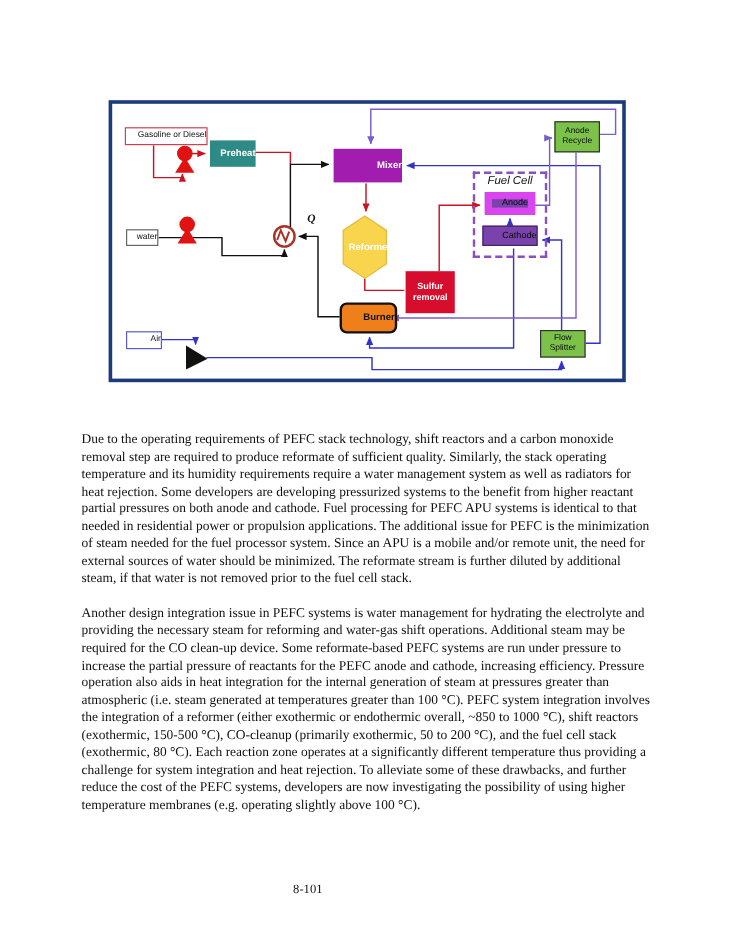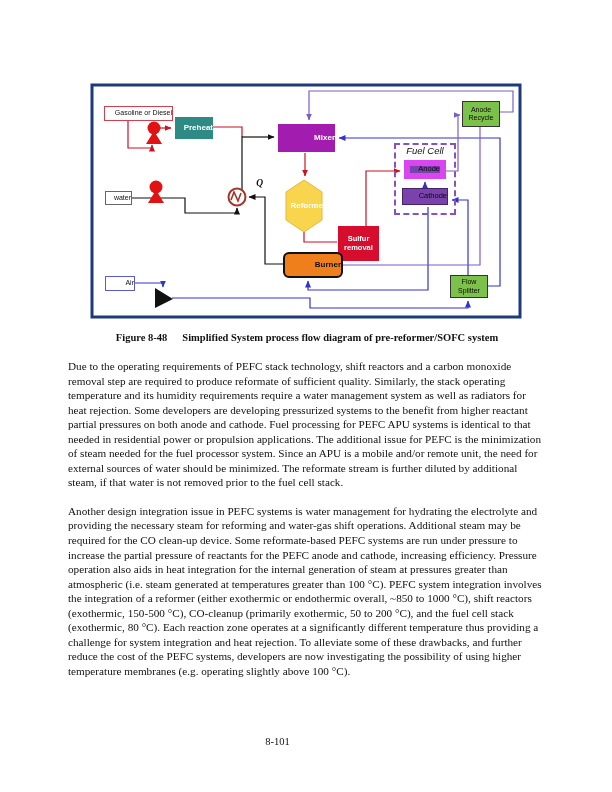--- a/index.html
+++ b/index.html
@@ -13,21 +13,21 @@
   .b-gasoline{left:104px;top:106px;width:69px;height:15px;background:#fff;
               border:1px solid #cf4050;font-size:7px;white-space:nowrap;}
   .b-preheat{left:175px;top:117px;width:38px;height:22px;background:#2e8a84;
              color:#fff;font-weight:bold;font-size:8px;}
   .b-mixer{left:278px;top:124px;width:57px;height:28px;background:#a21caf;
            color:#fff;font-weight:bold;font-size:8px;}
   .b-reformer{left:282px;top:200px;width:44px;height:12px;color:#fff;
               font-weight:bold;font-size:8px;}
   .b-sulfur{left:338px;top:226px;width:41px;height:35px;background:#d60d2d;
             color:#fff;font-weight:bold;font-size:7.5px;}
-  .b-burner{left:283px;top:252px;width:60px;height:26px;background:#ef7f1a;
+  .b-burner{left:283px;top:252px;width:48px;height:26px;background:#ef7f1a;
             border:2px solid #111;border-radius:6px;color:#111;font-weight:bold;font-size:8px;}
   .b-fuelcell{left:394px;top:143px;width:62px;height:72px;border:2px dashed #8a4fc0;
               align-items:flex-start;justify-content:center;}
   .fc-title{margin-top:1px;font-weight:normal;font-style:italic;font-size:9.5px;color:#111;}
   .b-anode{left:404px;top:160px;width:42px;height:19px;background:#7a42ab;
            border:6px solid #d946ef;color:#0a0a0a;font-size:7.5px;}
   .b-cathode{left:402px;top:188px;width:46px;height:17px;background:#7a42ab;
              border:1px solid #452368;color:#0a0a0a;font-size:7.5px;}
   .b-anrec{left:462px;top:101px;width:38px;height:26px;background:#7cc24a;
            border:1px solid #333;color:#0a0a0a;font-size:7px;}
@@ -38,21 +38,21 @@
   .b-air{left:105px;top:276px;width:30px;height:15px;background:#fff;
          border:1px solid #5a5ad0;font-size:7px;}
   .q-label{left:249px;top:177px;width:14px;height:12px;font-weight:bold;
            font-style:italic;font-size:9.5px;font-family:"Liberation Serif",serif;}
   
   .caption{position:absolute;left:68px;top:332px;width:478px;display:flex;
            justify-content:center;gap:15px;font-weight:bold;font-size:10.5px;}
   .bodytext{position:absolute;left:68px;top:359px;width:478px;font-size:11.2px;
             line-height:14.55px;}
   .bodytext p{margin:0 0 14px 0;}
-  .pagenum{position:absolute;left:0;top:736px;width:513px;text-align:center;font-size:10.5px;padding-left:21px;}
+  .pagenum{position:absolute;left:0;top:736px;width:513px;text-align:center;font-size:10.5px;}
   svg{position:absolute;left:0;top:0;}
 </style>
 </head>
 <body>
 
 <div class="page">
 
   <svg class="fig-layer" width="612" height="792" viewBox="0 0 612 792">
     <defs>
       <marker id="ab" markerWidth="8" markerHeight="7" refX="6.5" refY="3" orient="auto" markerUnits="userSpaceOnUse">
@@ -156,24 +156,20 @@
       <span>Flow Splitter</span>
     </div>
   <div class="dbox b-water">
       <span>water</span>
     </div>
   <div class="dbox b-air">
       <span>Air</span>
     </div>
   <div class="dbox q-label">Q</div>
 
-  <div class="caption">
-    <span>Figure 8-48</span>
-    <span>Simplified System process flow diagram of pre-reformer/SOFC system</span>
-  </div>
 
   <div class="bodytext">
     <p>Due to the operating requirements of PEFC stack technology, shift reactors and a carbon monoxide removal step are required to produce reformate of sufficient quality.  Similarly, the stack operating temperature and its humidity requirements require a water management system as well as radiators for heat rejection.  Some developers are developing pressurized systems to the benefit from higher reactant partial pressures on both anode and cathode. Fuel processing for PEFC APU systems is identical to that needed in residential power or propulsion applications. The additional issue for PEFC is the minimization of steam needed for the fuel processor system. Since an APU is a mobile and/or remote unit, the need for external sources of water should be minimized. The reformate stream is further diluted by additional steam, if that water is not removed prior to the fuel cell stack.</p>
     <p>Another design integration issue in PEFC systems is water management for hydrating the electrolyte and providing the necessary steam for reforming and water-gas shift operations.  Additional steam may be required for the CO clean-up device.  Some reformate-based PEFC systems are run under pressure to increase the partial pressure of reactants for the PEFC anode and cathode, increasing efficiency.  Pressure operation also aids in heat integration for the internal generation of steam at pressures greater than atmospheric (i.e. steam generated at temperatures greater than 100 °C).  PEFC system integration involves the integration of a reformer (either exothermic or endothermic overall, ~850 to 1000 °C), shift reactors (exothermic, 150-500 °C), CO-cleanup (primarily exothermic, 50 to 200 °C), and the fuel cell stack (exothermic, 80 °C).  Each reaction zone operates at a significantly different temperature thus providing a challenge for system integration and heat rejection.  To alleviate some of these drawbacks, and further reduce the cost of the PEFC systems, developers are now investigating the possibility of using higher temperature membranes (e.g. operating slightly above 100 °C).</p>
   </div>
 
   <div class="pagenum">8-101</div>
 
 </div>
 

